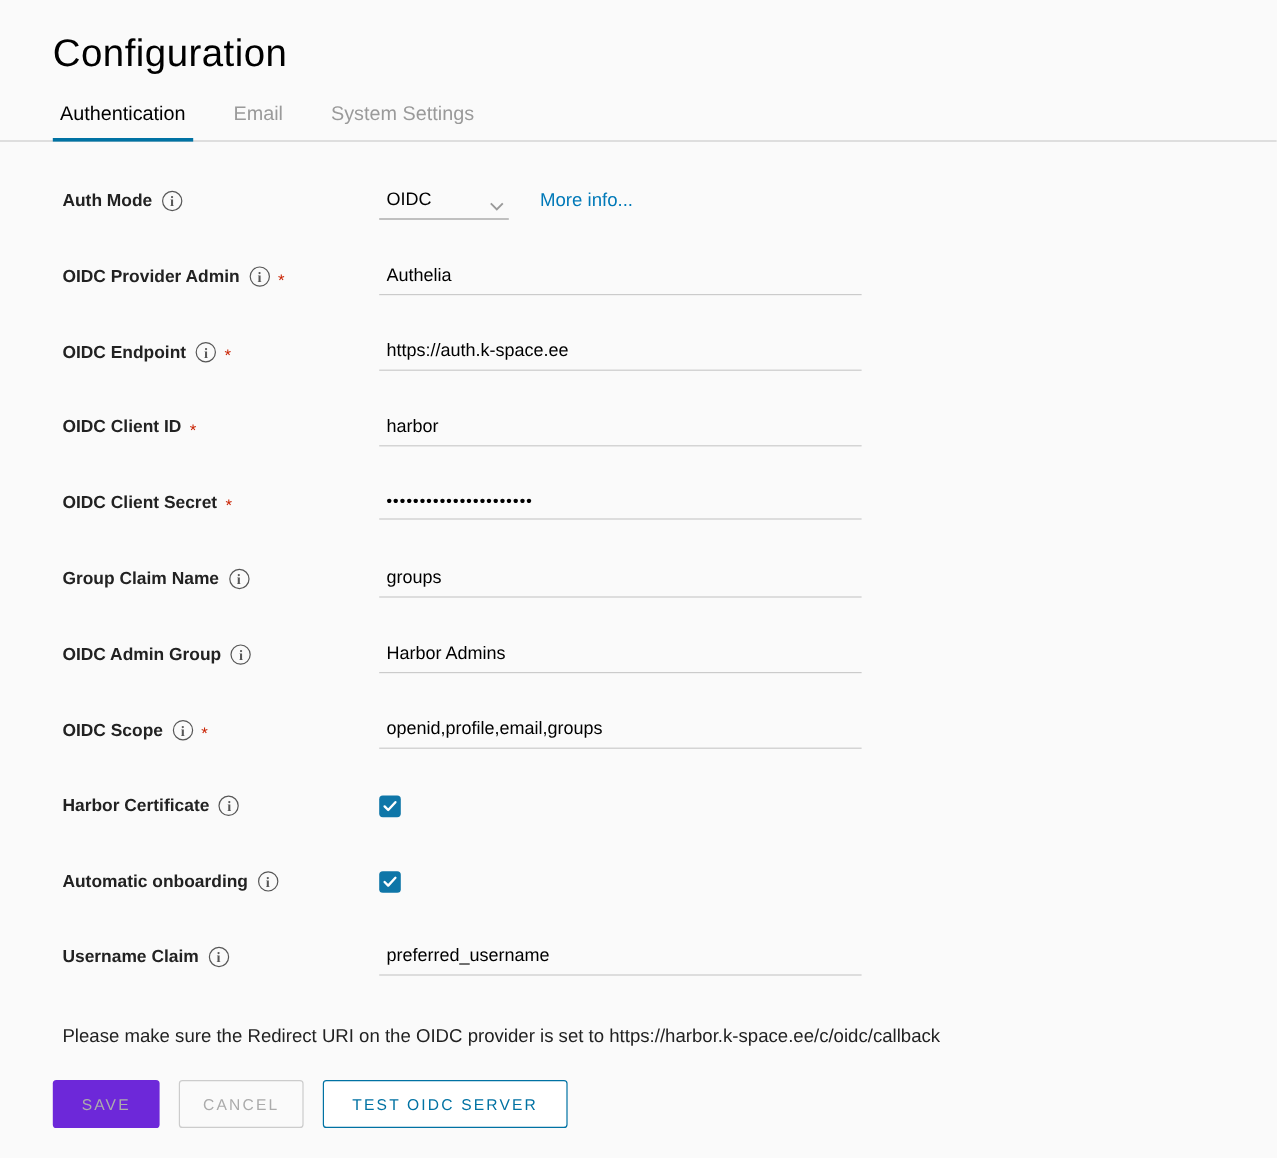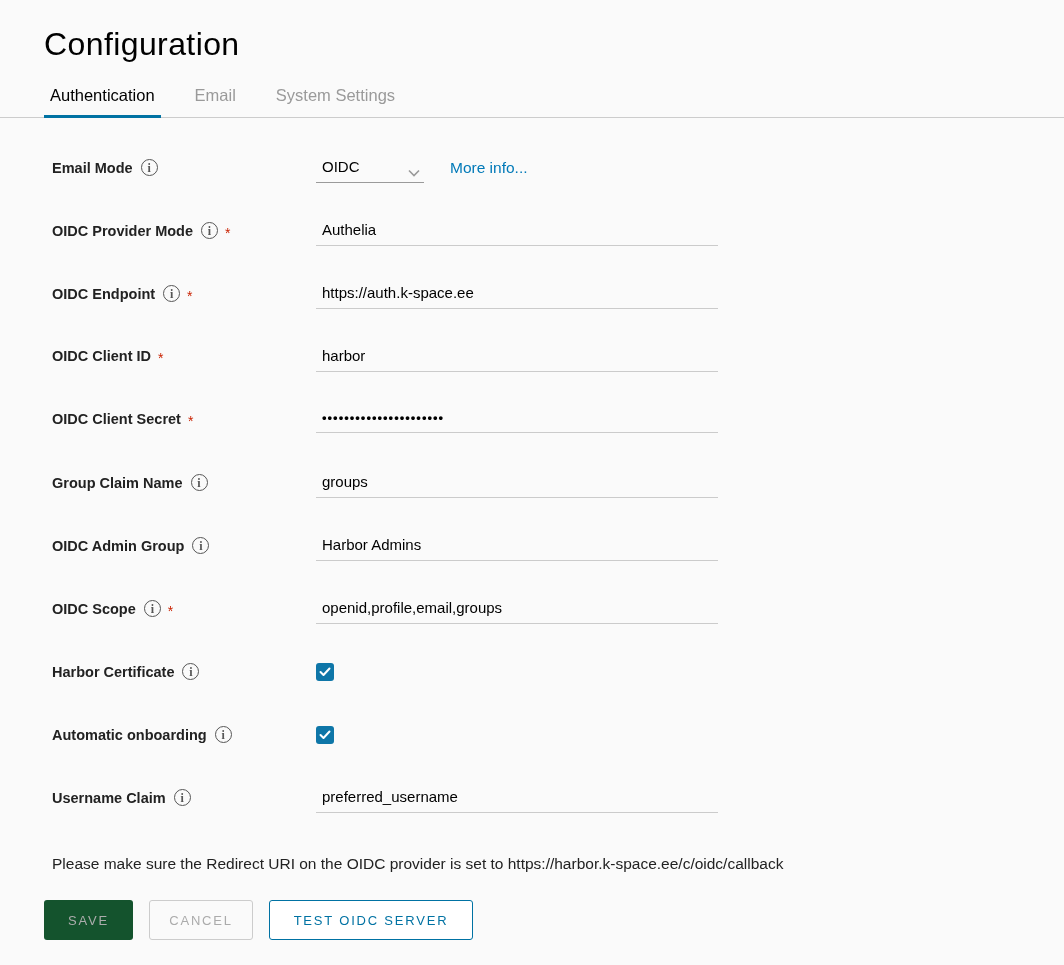--- a/index.html
+++ b/index.html
@@ -156,21 +156,21 @@
     font-size: 13px;
     font-weight: 500;
     letter-spacing: 1.8px;
     text-transform: uppercase;
     padding: 0 18px;
     margin-right: 16px;
     cursor: default;
     white-space: nowrap;
   }
   .btn-save {
-    background: #14532d;
+    background: #6d28d9;
     border: none;
     color: #acacac;
     min-width: 89px;
   }
   .btn-cancel {
     background: transparent;
     border: 1px solid #cccccc;
     color: #ababab;
     min-width: 104px;
   }
@@ -192,39 +192,39 @@
   <div class="tabs">
     <div class="tab active">Authentication</div>
     <div class="tab">Email</div>
     <div class="tab">System Settings</div>
   </div>
 
   <div class="form">
 
     <div class="form-row">
       <div class="label-cell">
-        <span class="field-label">Email Mode</span>
+        <span class="field-label">Auth Mode</span>
         <span class="info-icon">i</span>
       </div>
       <div class="control-cell">
         <div class="select-box">
           <span class="select-value">OIDC</span>
           <span class="chevron-down">
             <svg width="12" height="8" viewBox="0 0 12 8">
                 <polyline points="1,1.5 6,6.5 11,1.5" fill="none" stroke="#9a9a9a" stroke-width="1.6"></polyline>
               </svg>
           </span>
         </div>
         <a class="inline-link">More info...</a>
       </div>
     </div>
 
     <div class="form-row">
       <div class="label-cell">
-        <span class="field-label">OIDC Provider Mode</span>
+        <span class="field-label">OIDC Provider Admin</span>
         <span class="info-icon">i</span>
         <span class="required-star">*</span>
       </div>
       <div class="control-cell">
         <input class="text-input" type="text" value="Authelia" style="">
       </div>
     </div>
 
     <div class="form-row">
       <div class="label-cell">

